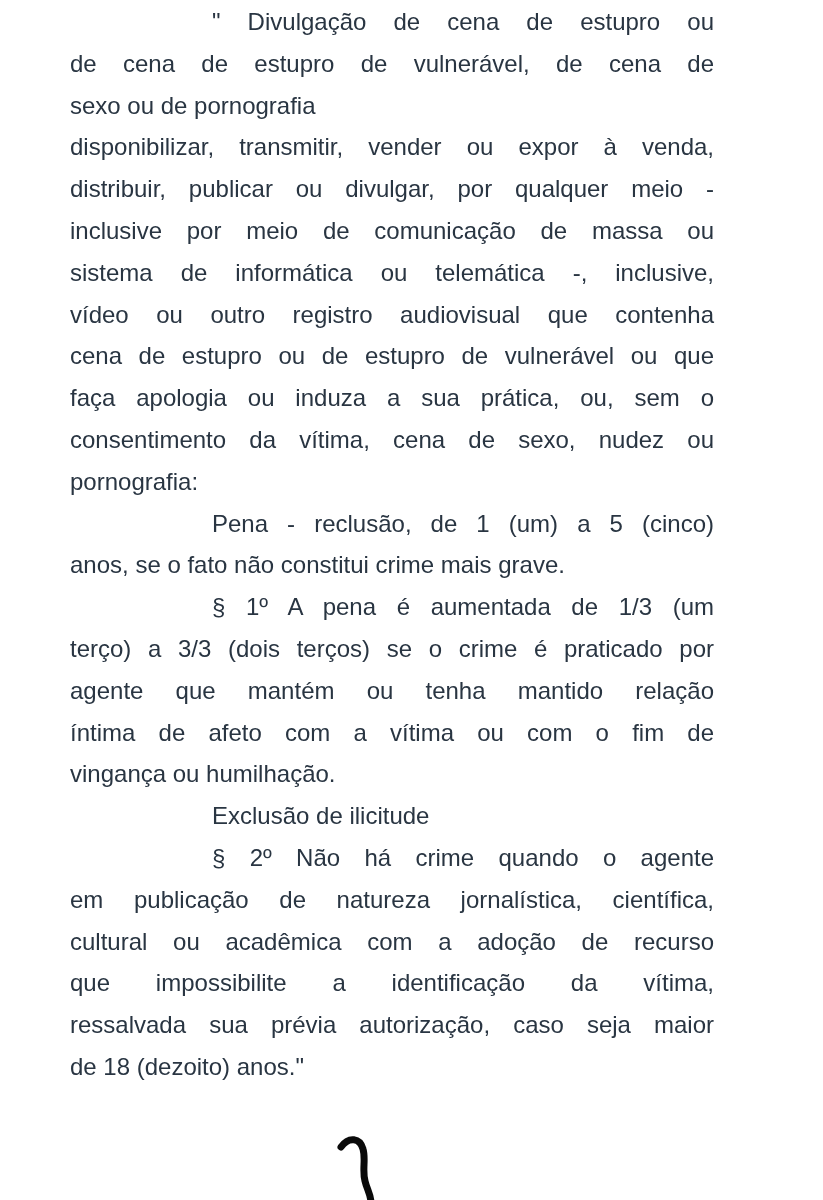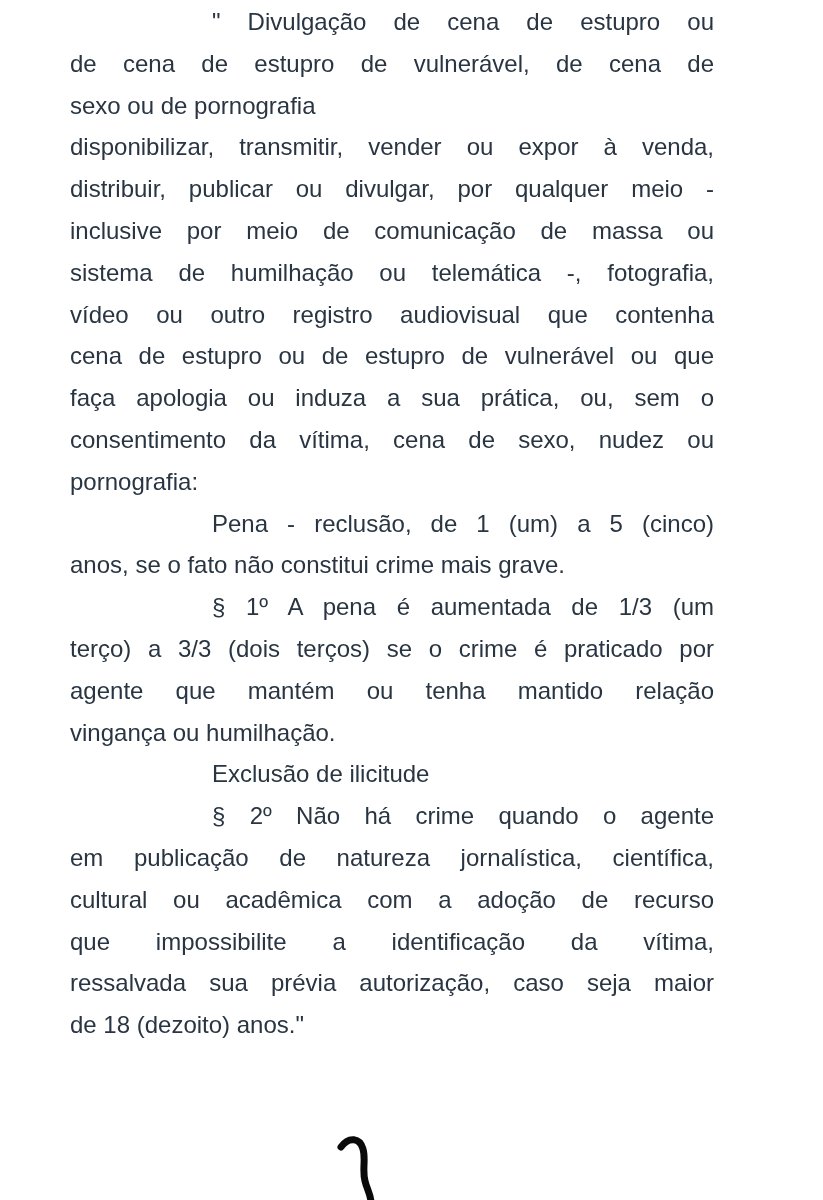--- a/index.html
+++ b/index.html
@@ -56,31 +56,32 @@
 <body>
 
 <div class="doc">
   <div class="text-col" id="text-col" style="color: rgb(41, 53, 66);">
       <div class="line indent"><span>"</span><span class="b"> Divulgação de cena de estupro ou</span></div>
       <div class="line"><span class="b">de cena de estupro de vulnerável, de cena de</span></div>
       <div class="line no-stretch"><span class="b">sexo ou de pornografia</span></div>
       <div class="line"><span>disponibilizar, transmitir, vender ou expor à venda,</span></div>
       <div class="line"><span>distribuir, publicar ou divulgar, por qualquer meio -</span></div>
       <div class="line"><span>inclusive por meio de comunicação de massa ou</span></div>
-      <div class="line"><span>sistema de humilhação ou telemática -, fotografia,</span></div>
+      <div class="line"><span>sistema de informática ou telemática -, inclusive,</span></div>
       <div class="line"><span>vídeo ou outro registro audiovisual que contenha</span></div>
       <div class="line"><span>cena de estupro ou de estupro de vulnerável ou que</span></div>
       <div class="line"><span>faça apologia ou induza a sua prática, ou, sem o</span></div>
       <div class="line"><span>consentimento da vítima, cena de sexo, nudez ou</span></div>
       <div class="line no-stretch"><span>pornografia:</span></div>
       <div class="line indent"><span>Pena - reclusão, de 1 (um) a 5 (cinco)</span></div>
       <div class="line no-stretch"><span>anos, se o fato não constitui crime mais grave.</span></div>
       <div class="line indent"><span>§ 1º A pena é aumentada de 1/3 (um</span></div>
       <div class="line"><span>terço) a 3/3 (dois terços) se o crime é praticado por</span></div>
       <div class="line"><span>agente que mantém ou tenha mantido relação</span></div>
+      <div class="line"><span>íntima de afeto com a vítima ou com o fim de</span></div>
       <div class="line no-stretch"><span>vingança ou humilhação.</span></div>
       <div class="line indent no-stretch"><span class="b">Exclusão de ilicitude</span></div>
       <div class="line indent"><span>§ 2º Não há crime quando o agente</span></div>
       <div class="line"><span>em publicação de natureza jornalística, científica,</span></div>
       <div class="line"><span>cultural ou acadêmica com a adoção de recurso</span></div>
       <div class="line"><span>que impossibilite a identificação da vítima,</span></div>
       <div class="line"><span>ressalvada sua prévia autorização, caso seja maior</span></div>
       <div class="line no-stretch"><span>de 18 (dezoito) anos."</span></div>
     </div>
   <svg class="ink-overlay" viewBox="0 0 823 1200" width="823" height="1200" aria-hidden="true">

